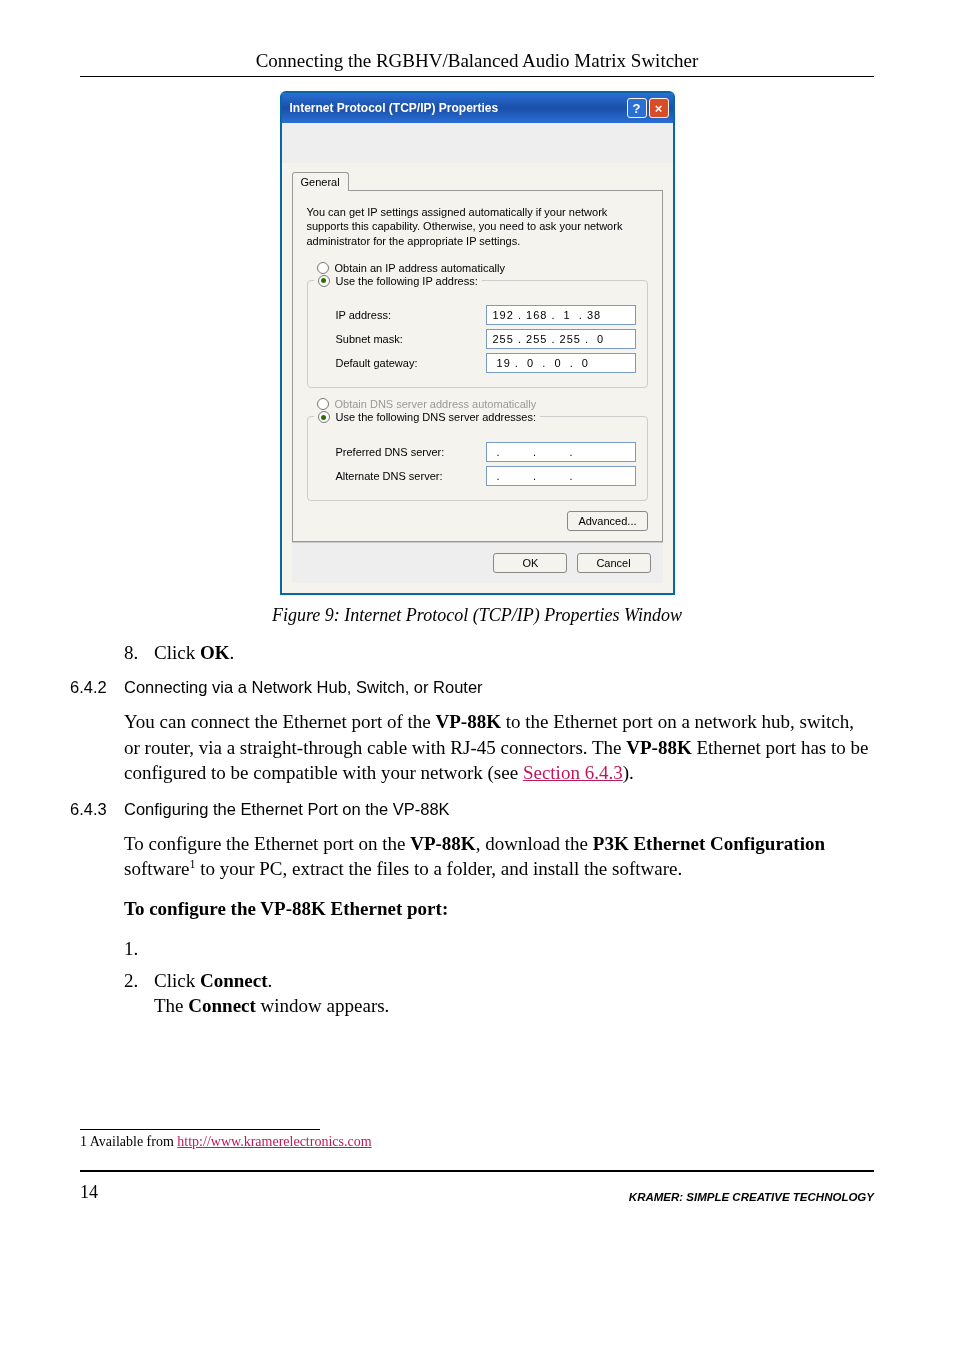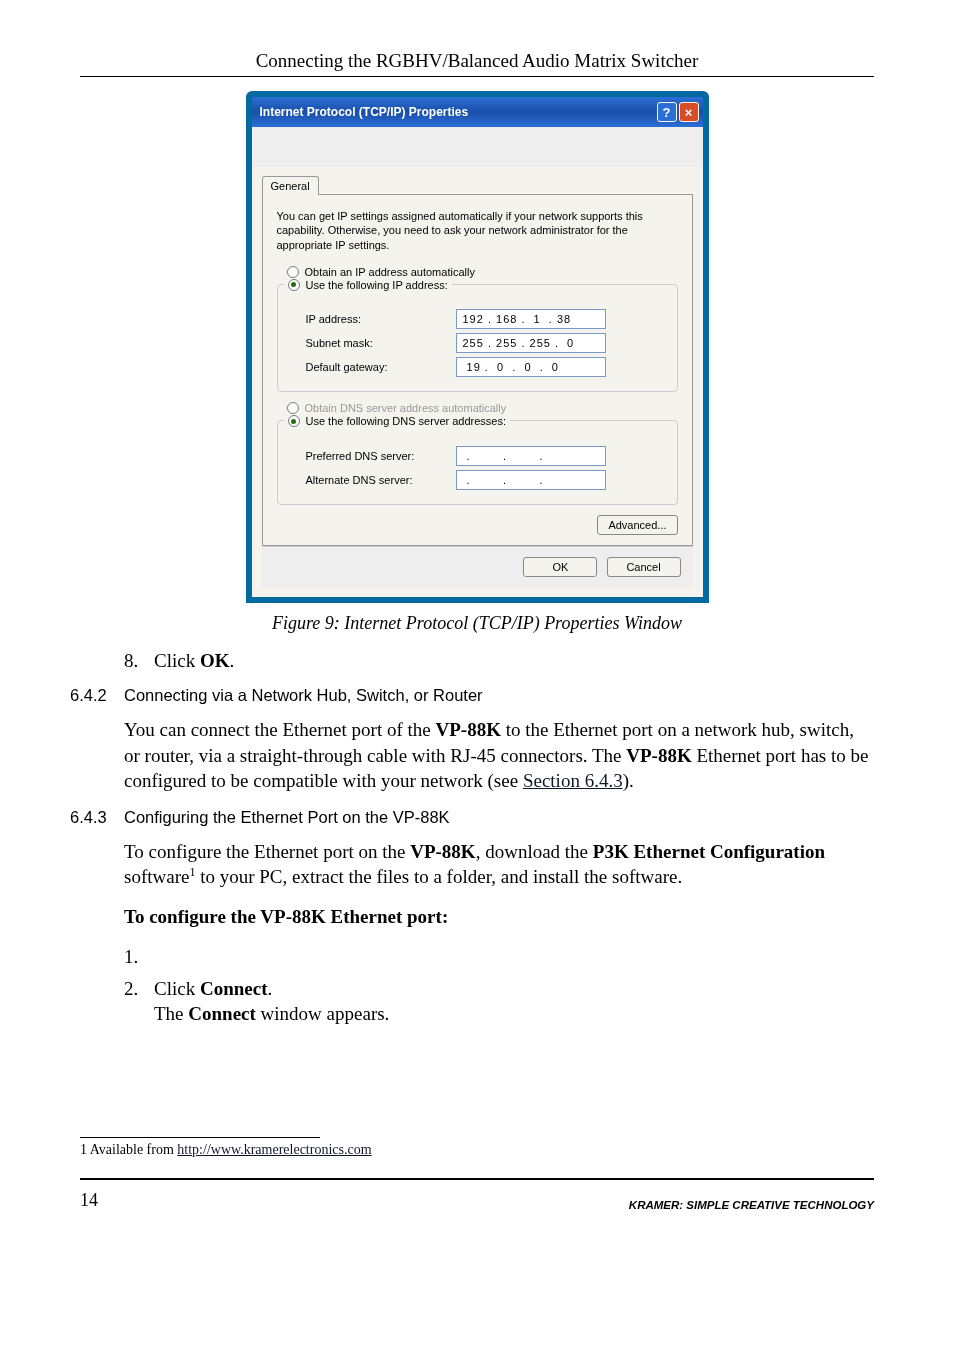--- a/index.html
+++ b/index.html
@@ -16,22 +16,22 @@
     padding-bottom: 4px;
     border-bottom: 1px solid #000;
     margin-bottom: 14px;
   }
   .dialog-wrap {
     display: flex;
     justify-content: center;
     margin-bottom: 10px;
   }
   .dialog {
-    width: 463px;
-    border: 6px solid #0369a1;
+    width: 395px;
+    border: 2px solid #0369a1;
     border-radius: 6px 6px 0 0;
     font-family: Tahoma, Arial, sans-serif;
     font-size: 11px;
     background: #eee;
   }
   .titlebar {
     background: linear-gradient(to bottom, #2a6fd6 0%, #1a4fa8 50%, #2a6fd6 100%);
     color: #fff;
     font-weight: bold;
     padding: 5px 4px 5px 8px;
@@ -145,21 +145,21 @@
     font-weight: normal;
     font-size: 16.5px;
     margin: 14px 0 12px 0;
   }
   .heading-row .sec-num { width: 54px; flex-shrink: 0; margin-left: -10px; }
   .para {
     font-size: 19px;
     line-height: 1.35;
     margin-bottom: 14px;
   }
-  .link { color: #0f172a; text-decoration: underline; }
+  .link { color: #be185d; text-decoration: underline; }
   .sup { font-size: 12px; vertical-align: super; }
   .list-item {
     display: flex;
     font-size: 19px;
     line-height: 1.35;
     margin-bottom: 6px;
   }
   .list-item .num { width: 30px; flex-shrink: 0; }
   .footnote-sep {
     border: none;

